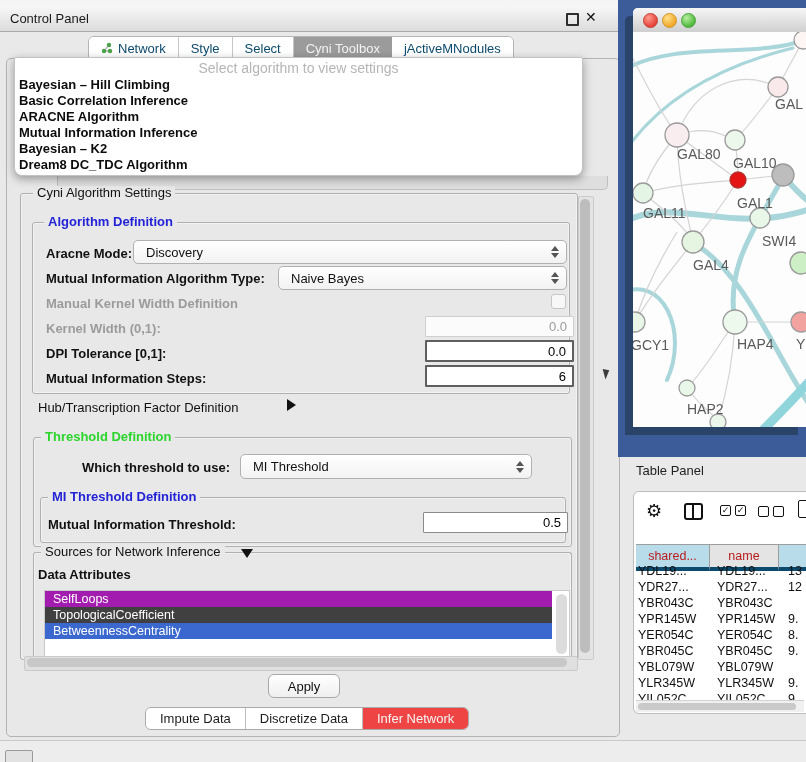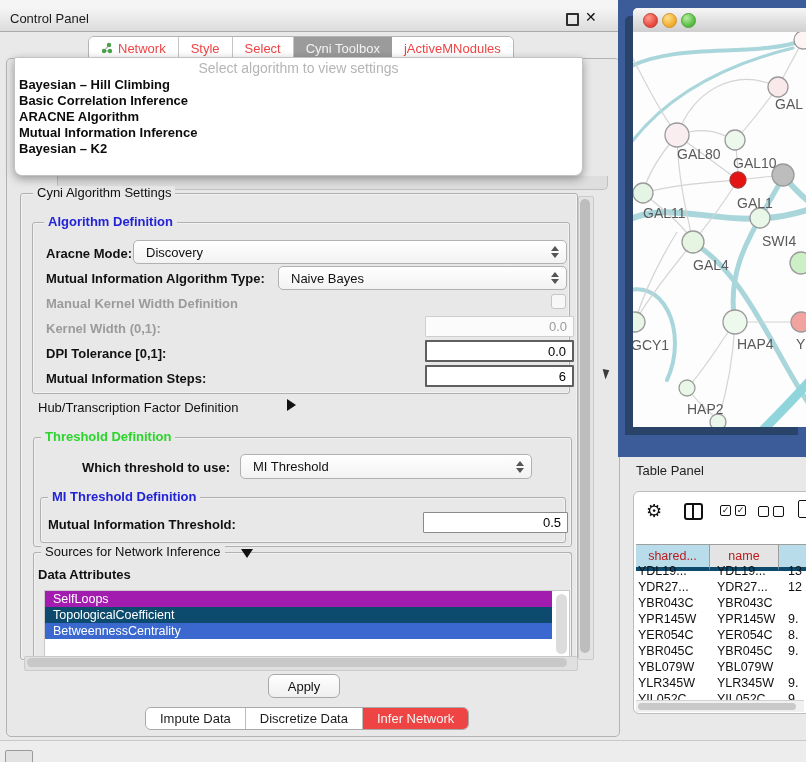--- a/index.html
+++ b/index.html
@@ -8,21 +8,21 @@
   .abs{position:absolute;}
   
   .topstrip{left:0;top:0;width:620px;height:6px;background:#f5f5f5;}
   .titlebar{left:0;top:6px;width:620px;height:25px;background:linear-gradient(#f7f7f7,#dcdcdc);
     border-bottom:1px solid #aaa;}
   .titlebar .t{position:absolute;left:10px;top:5px;font-size:13px;color:#1a1a1a;}
   .float-ic{position:absolute;left:566px;top:7px;width:9px;height:9px;border:2px solid #2d2d2d;border-radius:1px;}
   .close-ic{position:absolute;left:585px;top:3px;font-size:14px;font-weight:bold;color:#111;}
   
   .tabbar{left:88px;top:36px;height:22px;display:flex;border:1px solid #b4b4b4;border-radius:6px 6px 0 0;background:#fff;overflow:hidden;}
-  .tab{display:flex;align-items:center;justify-content:center;font-size:13px;color:#ef4444;border-right:1px solid #c6c6c6;padding:0 12px;background:#fff;}
+  .tab{display:flex;align-items:center;justify-content:center;font-size:13px;color:#0c4a6e;border-right:1px solid #c6c6c6;padding:0 12px;background:#fff;}
   .tab.sel{background:#9b9b9b;color:#f3f3f3;border-right:none;}
   .tab:last-child{border-right:none;}
   
   .panel{left:6px;top:58px;width:612px;height:677px;background:#e8e8e8;border:1px solid #b3b3b3;border-radius:5px;}
   
   .grp{position:absolute;border:1px solid #b0b0b0;border-radius:3px;box-shadow:inset 0 0 0 1px #f2f2f2;}
   .legend{position:absolute;background:#e8e8e8;padding:0 4px;font-size:13px;line-height:14px;white-space:nowrap;}
   .lbl{position:absolute;font-size:13px;font-weight:bold;white-space:nowrap;}
   .lbl.dis{color:#9b9b9b;}
   .plain{font-weight:normal;}
@@ -190,21 +190,21 @@
   <div class="lbl" style="left:48px;top:517px;">Mutual Information Threshold:</div>
   <div class="field" style="left:423px;top:512px;width:137px;height:19px;border-width:1px;border-color:#8a8a8a;">0.5</div>
 
   <div class="abs grp" style="left:33px;top:552px;width:537px;height:106px;border-bottom:none;"></div>
   <div class="legend" style="left:41px;top:545px;">Sources for Network Inference</div>
   <div class="tri-d" style="left:241px;top:549px;"></div>
   <div class="lbl" style="left:38px;top:567px;">Data Attributes</div>
 
   <div class="abs attr-list">
     <div class="attr-item" style="background:#a21caf">SelfLoops</div>
-    <div class="attr-item" style="background:#0c4a6e">TopologicalCoefficient</div>
+    <div class="attr-item" style="background:#404040">TopologicalCoefficient</div>
     <div class="attr-item" style="background:#3a68ce">BetweennessCentrality</div>
     <div class="list-thumb"></div>
   </div>
 
   <div class="abs vscroll">
       <div class="vthumb"></div>
     </div>
   <div class="abs hscroll">
       <div class="hthumb"></div>
     </div>
@@ -219,20 +219,21 @@
   <div class="abs bottomstrip"></div>
   <div class="abs minibtn"></div>
 
   <div class="abs dropdown">
     <div class="dd-ph">Select algorithm to view settings</div>
     <div class="dd-item" style="top:19px;">Bayesian – Hill Climbing</div>
     <div class="dd-item" style="top:35px;">Basic Correlation Inference</div>
     <div class="dd-item bold" style="top:51px;">ARACNE Algorithm</div>
     <div class="dd-item" style="top:67px;">Mutual Information Inference</div>
     <div class="dd-item" style="top:83px;">Bayesian – K2</div>
+    <div class="dd-item" style="top:99px;">Dream8 DC_TDC Algorithm</div>
   </div>
 
   <div class="abs cursor"></div>
 
   <div class="abs desktop"></div>
 
   <div class="abs netwin">
     <div class="netbar">
       <div class="tl red"></div>
       <div class="tl yel"></div>

